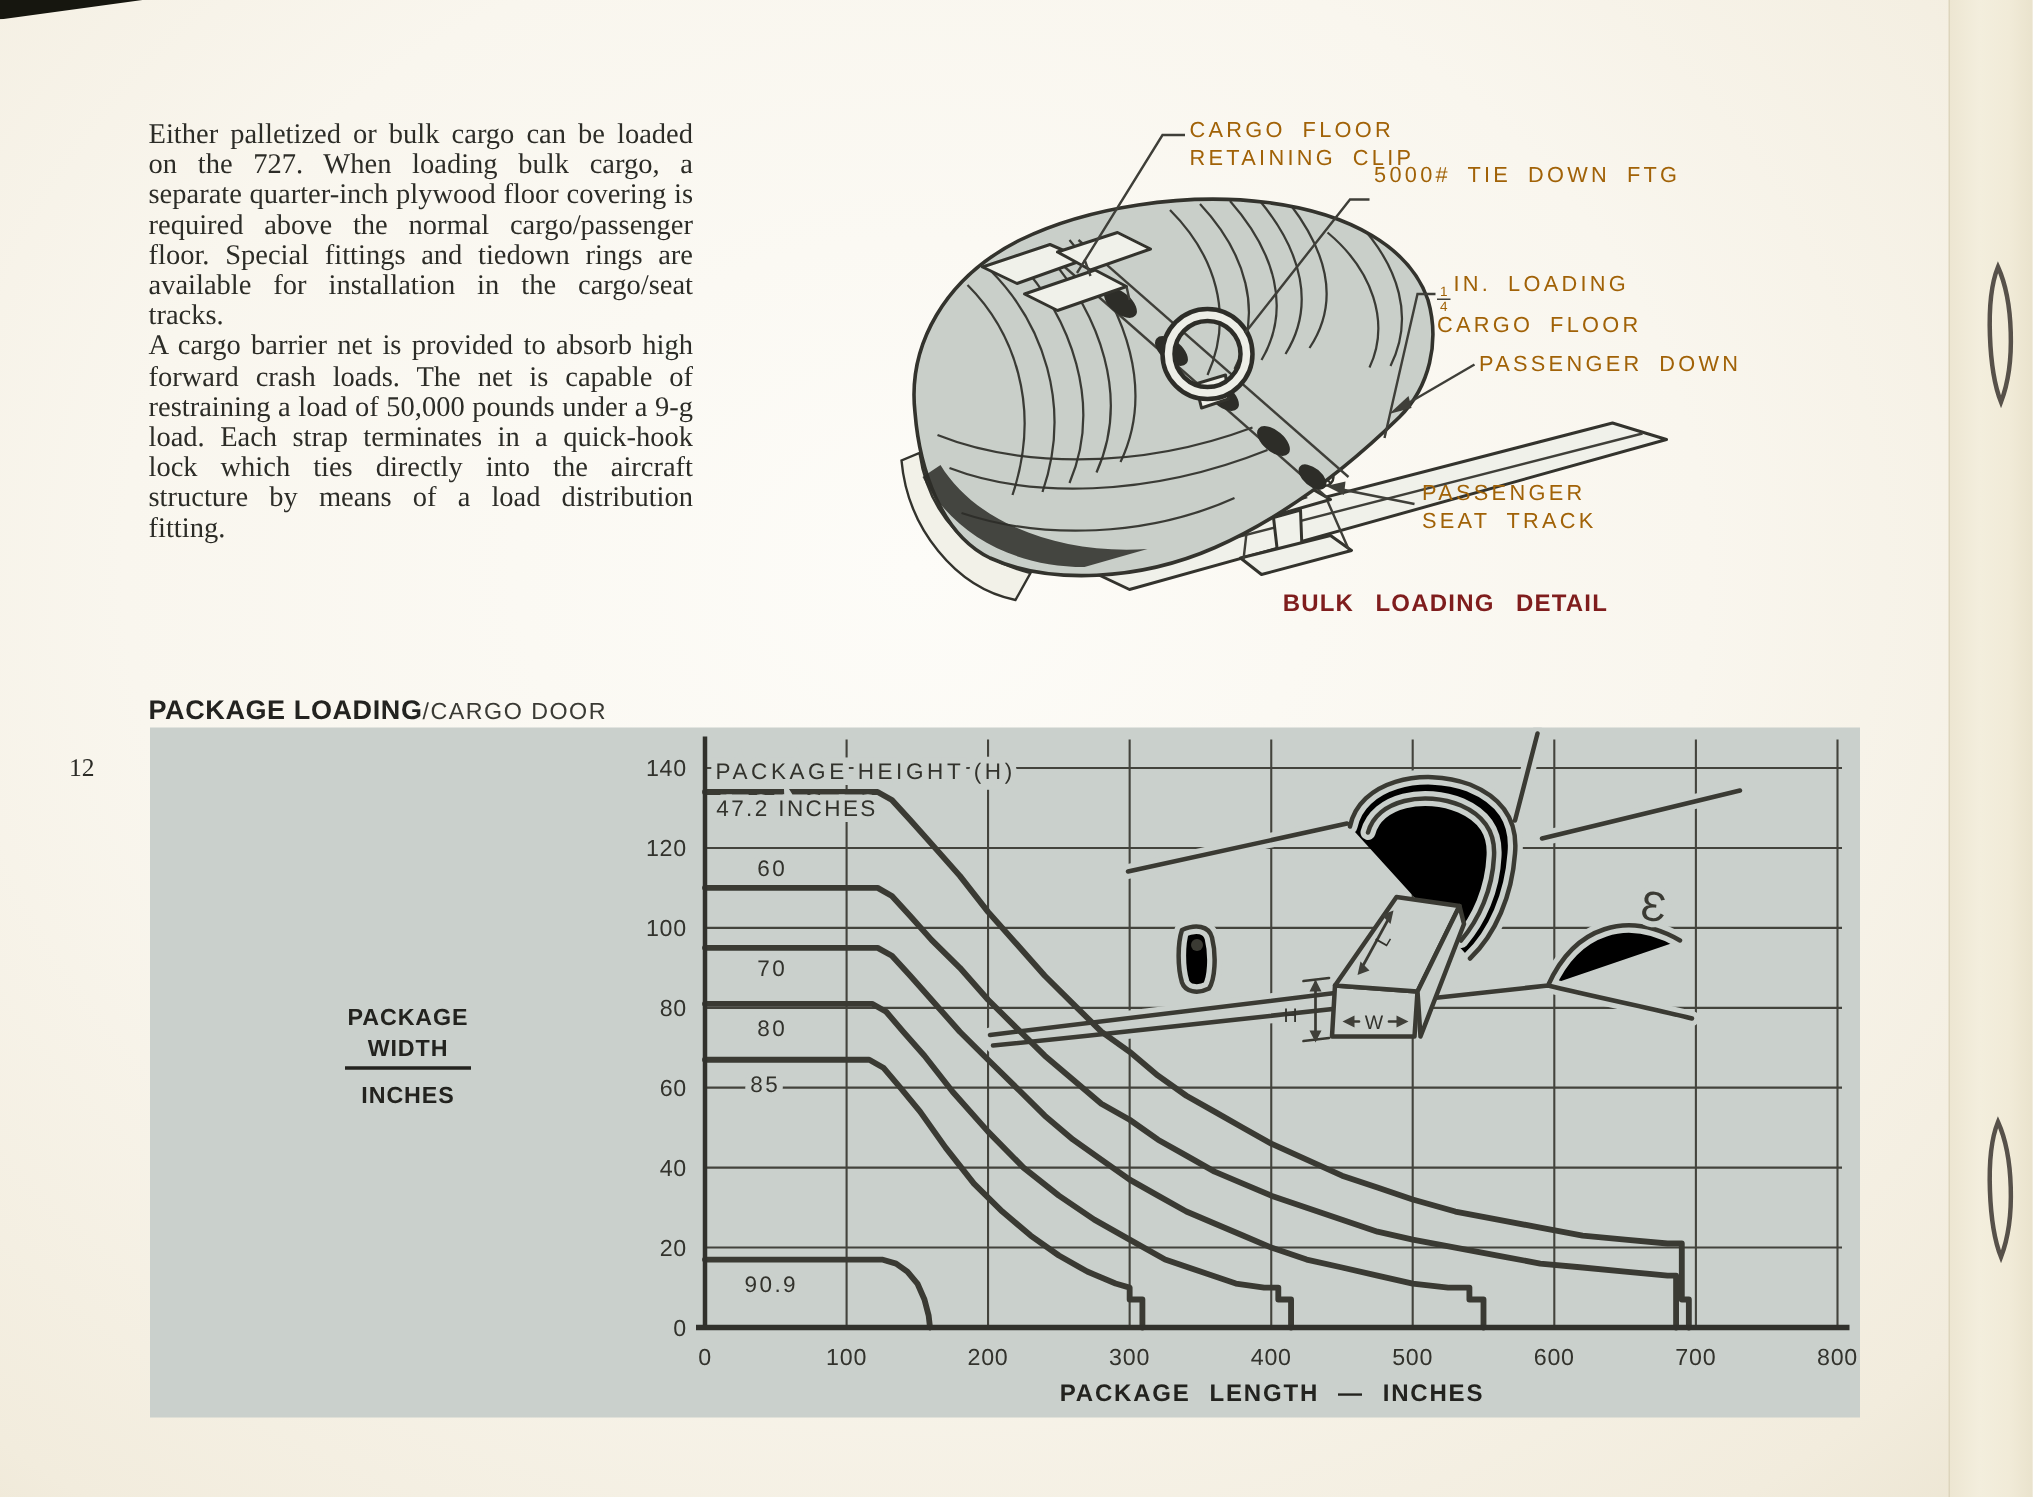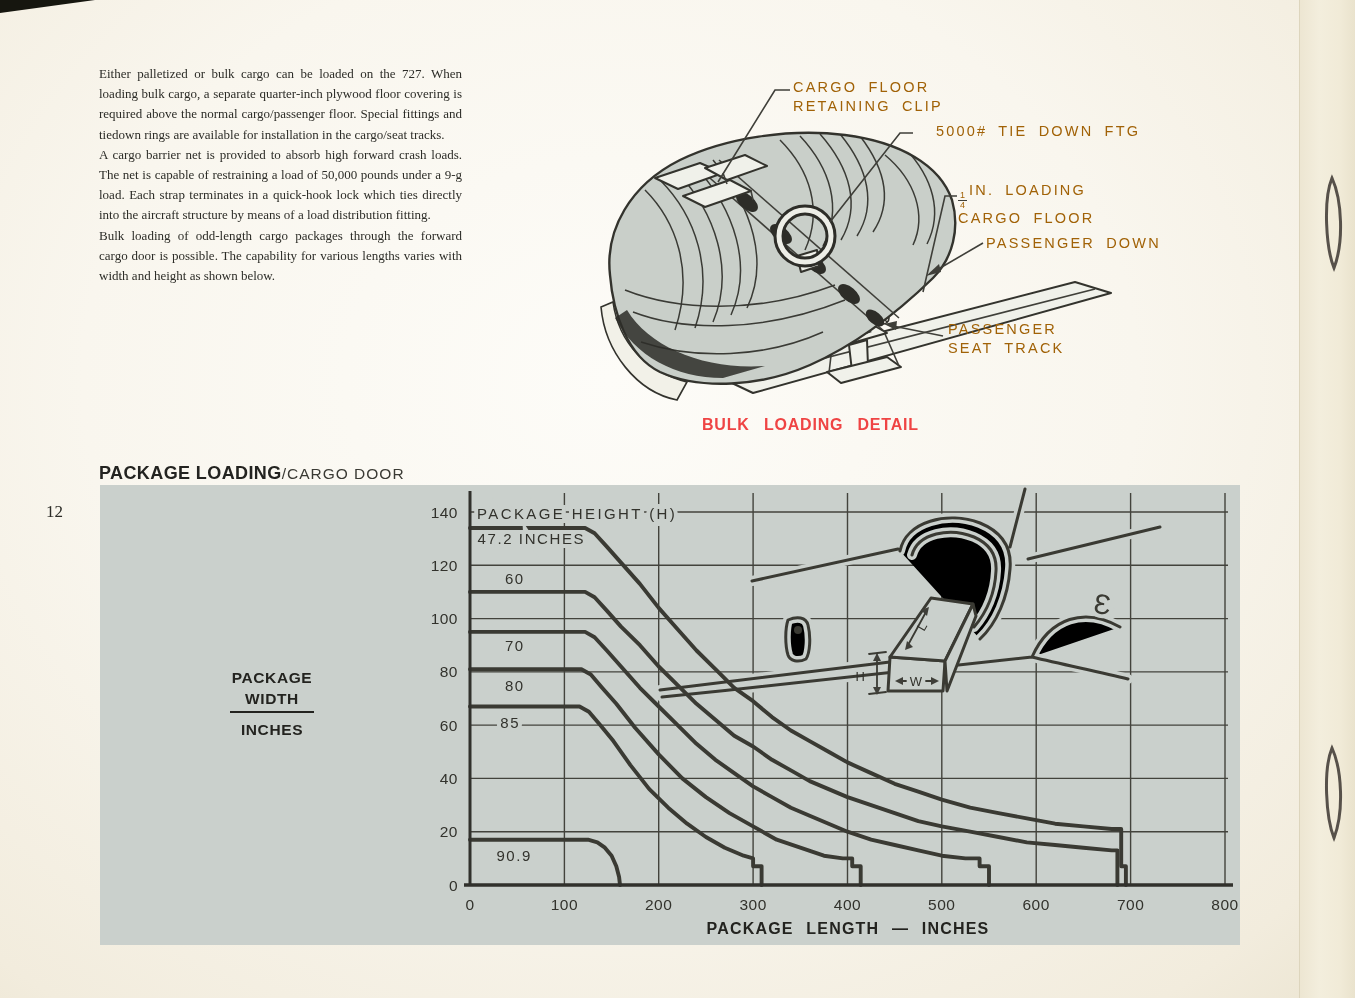--- a/index.html
+++ b/index.html
@@ -10,30 +10,30 @@
   }
   .abs{position:absolute;}
   
   .corner-wedge{left:0;top:0;width:95px;height:13px;background:#16160f;
     clip-path:polygon(0 0,100% 0,0 100%);}
   .edge-strip{left:1299px;top:0;width:56px;height:998px;
     background:linear-gradient(90deg,#ede6d2 0%,#f3eedd 35%,#f1ebd8 70%,#e9e2cc 100%);
     border-left:1px solid #ddd5bd;}
   .loop{width:34px;height:104px;}
   
-  .copy{left:99px;top:64px;width:363px;color:#2c2c27;
-    font-family:"Liberation Serif", serif;font-size:13px;line-height:20.2px;
+  .copy{left:99px;top:80px;width:363px;color:#2c2c27;
+    font-family:"Liberation Serif", serif;font-size:19px;line-height:20.2px;
     text-align:justify;}
   .copy p{margin:0;}
   .pagenum{left:46px;top:502px;font-family:"Liberation Serif", serif;font-size:17px;color:#2c2c27;}
   
   .dlabel{color:#a16207;font-size:14.5px;line-height:18.5px;letter-spacing:2.2px;word-spacing:5px;white-space:nowrap;}
   .frac{display:inline-flex;flex-direction:column;align-items:center;font-size:9px;line-height:7px;letter-spacing:0;vertical-align:-3px;margin-right:2px;}
   .frac .bar{width:9px;border-top:1.2px solid #3f3f39;margin:1px 0;}
-  .caption{left:702px;top:416px;width:370px;text-align:left;color:#ef4444;
+  .caption{left:702px;top:394px;width:370px;text-align:right;color:#7f1d1d;
     font-weight:bold;font-size:16px;letter-spacing:0.8px;word-spacing:9px;}
   
   .heading{left:99px;top:463px;color:#232320;white-space:nowrap;}
   .heading .hb{font-weight:bold;font-size:18px;letter-spacing:0.4px;}
   .heading .hr2{font-weight:normal;font-size:15.5px;letter-spacing:1px;color:#3a3a34;margin-top:48px;}
   
   .panel{left:100px;top:485px;width:1140px;height:460px;background:#cad0cc;}
   svg text{font-family:"Liberation Sans", sans-serif;}
   .grid{stroke:#43433c;stroke-width:1.4;}
   .axis{stroke:#31312c;fill:none;}
@@ -68,21 +68,20 @@
 </svg>
 <svg class="abs loop" style="left:1312px;top:742px;" viewBox="0 0 34 104">
   <path d="M20,6 C30,28 32,70 22,96 C14,76 11,28 20,6 Z" fill="none" stroke="#57514a" stroke-width="3"></path>
 </svg>
 
 <div class="abs pagenum">12</div>
 
 <div class="abs copy">
   <p>Either palletized or bulk cargo can be loaded on the 727. When loading bulk cargo, a separate quarter-inch plywood floor covering is required above the normal cargo/passenger floor. Special fittings and tiedown rings are available for installation in the cargo/seat tracks.</p>
   <p>A cargo barrier net is provided to absorb high forward crash loads. The net is capable of restraining a load of 50,000 pounds under a 9-g load. Each strap terminates in a quick-hook lock which ties directly into the aircraft structure by means of a load distribution fitting.</p>
-  <p>Bulk loading of odd-length cargo packages through the forward cargo door is possible. The capability for various lengths varies with width and height as shown below.</p>
 </div>
 
 <svg class="abs" style="left:555px;top:60px;" width="630" height="350" viewBox="0 0 630 350">
   <defs>
     <clipPath id="blobclip">
       <path d="M55,215 C50,170 75,125 125,100 C170,78 235,68 290,75 C345,82 385,105 397,140 C405,168 398,198 378,218 C340,255 300,285 255,305 C205,327 145,330 105,312 C72,296 58,252 55,215 Z"></path>
     </clipPath>
   </defs>
 
   <g>
@@ -156,21 +155,21 @@
     <polygon class="ahead" points="371,216 384,204 386,212"></polygon>
     <path class="lead" d="M388,276 L338,266"></path>
     <polygon class="ahead" points="329,264 342,261 341,270"></polygon>
   </g>
 </svg>
 
 <div class="abs dlabel" style="left:793px;top:78px;">
   <div>CARGO FLOOR</div>
   <div>RETAINING CLIP</div>
 </div>
-<div class="abs dlabel" style="left:916px;top:122px;margin-left:20px;">5000# TIE DOWN FTG</div>
+<div class="abs dlabel" style="left:916px;top:108px;">5000# TIE DOWN FTG</div>
 <div class="abs dlabel" style="left:958px;top:181px;">
   <div><span class="frac">
         <span>1</span>
         <span class="bar"></span>
         <span>4</span>
       </span><span>IN. LOADING</span></div>
   <div>CARGO FLOOR</div>
 </div>
 <div class="abs dlabel" style="left:986px;top:234px;">PASSENGER DOWN</div>
 <div class="abs dlabel" style="left:948px;top:320px;">

